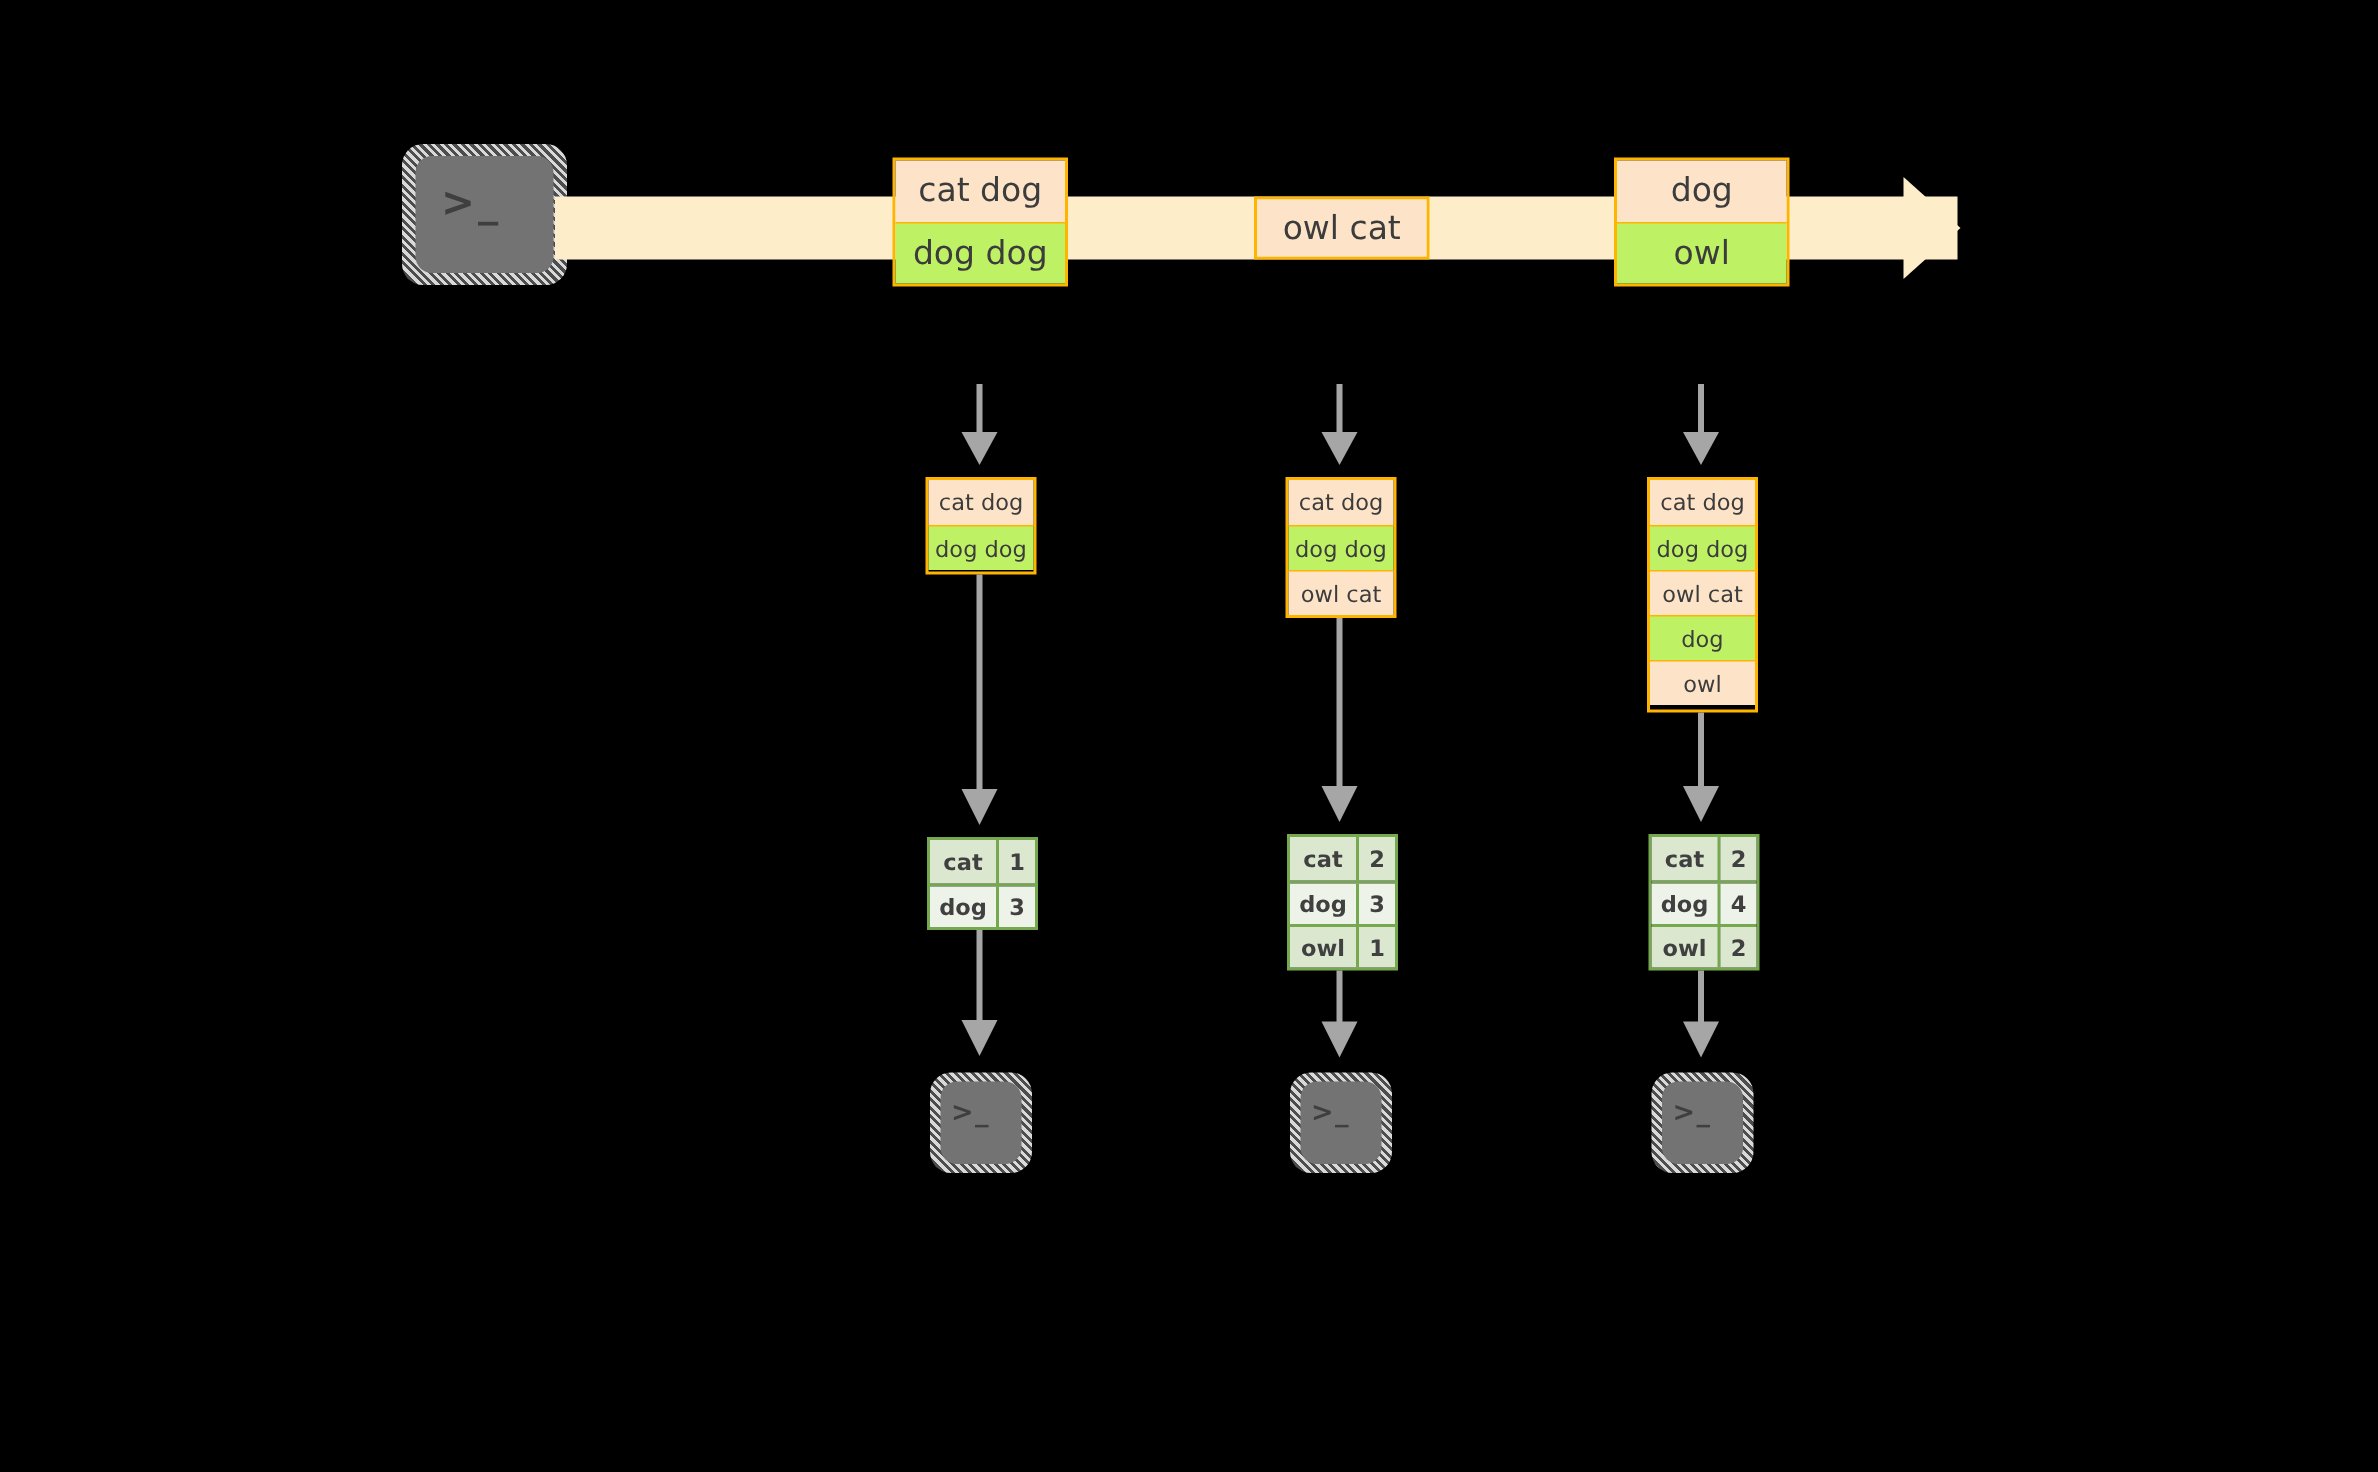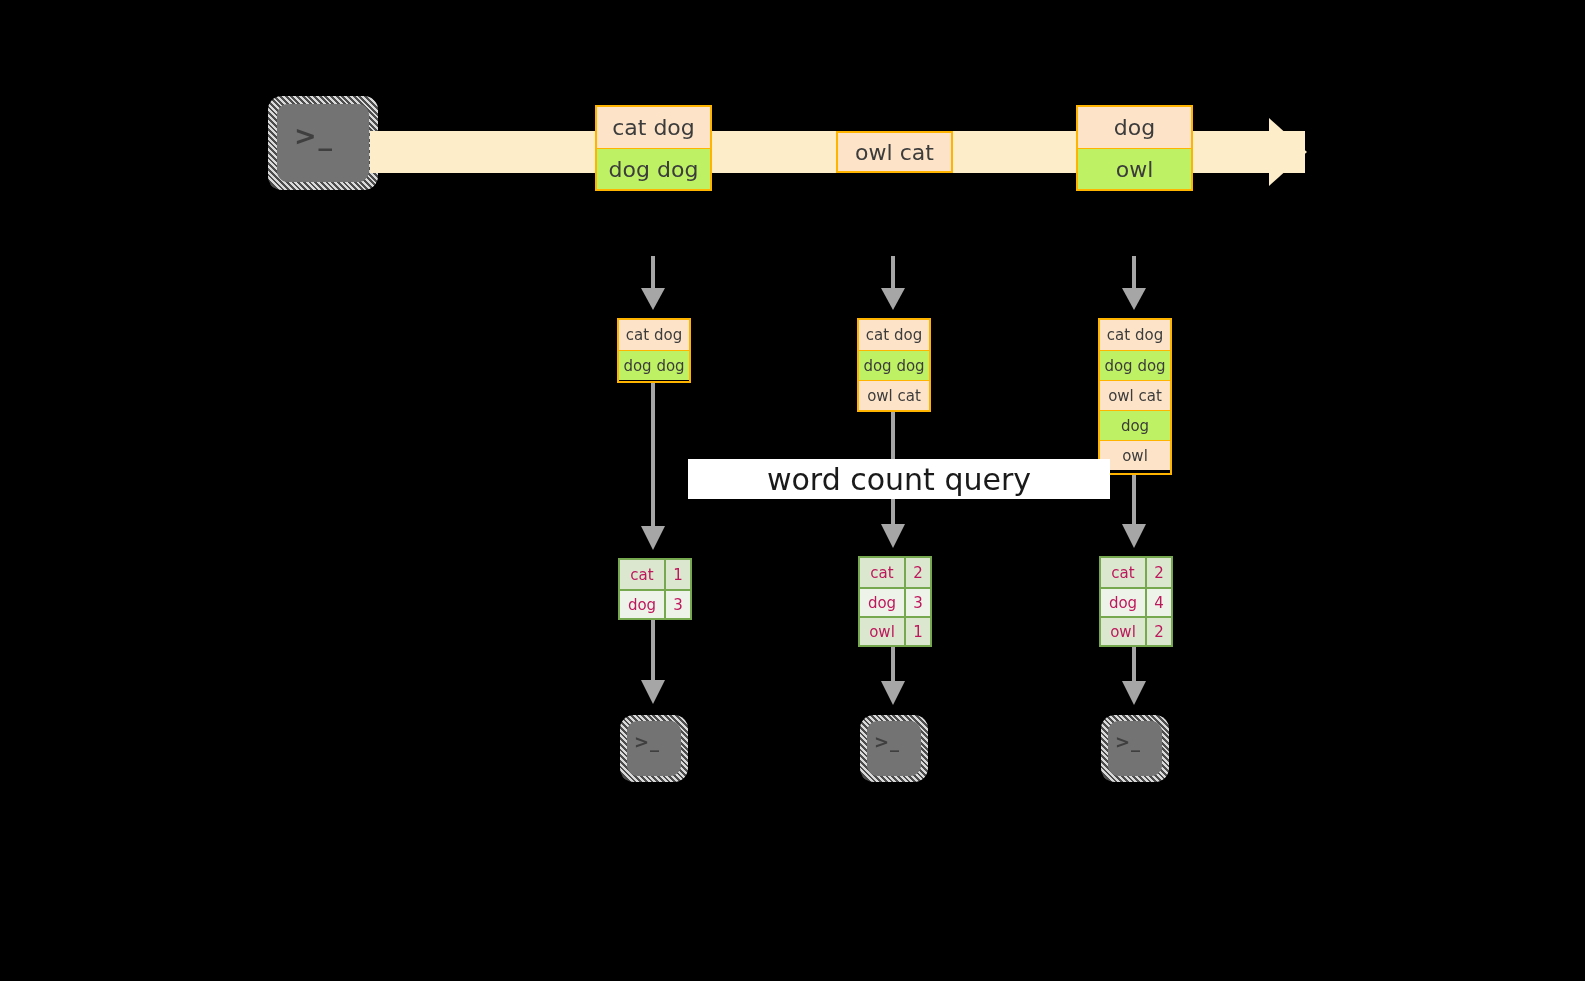--- a/index.html
+++ b/index.html
@@ -26,21 +26,21 @@
         color:#3c3c3c;white-space:nowrap;}
   .orow.dark{background:#fde4c9;}
   .orow.light{background:#bef264;}
   .orow + .orow{border-top:1px solid #ffb400;}
 
   
   .gbox{position:absolute;box-sizing:border-box;border:2px solid #76a94f;}
   .grow{display:flex;box-sizing:border-box;}
   .grow + .grow{border-top:2px solid #76a94f;}
   .gcell{box-sizing:border-box;display:flex;align-items:center;justify-content:center;
-         color:#be185d;white-space:nowrap;}
+         color:#404040;white-space:nowrap;font-weight:bold;}
   .gcell.k{border-right:2px solid #76a94f;}
   .grow.dark .gcell{background:#dbe7cf;}
   .grow.light .gcell{background:#eef3e9;}
 
   
   .vline{position:absolute;background:#a6a6a6;width:4px;}
   .vline.dash{background:none;
     background-image:linear-gradient(#a6a6a6,#a6a6a6);
     background-size:4px 16px;background-repeat:repeat-y;}
   .vhead{position:absolute;width:0;height:0;border-style:solid;
@@ -176,15 +176,14 @@
 
   <div class="vline" style="left:1132px;top:647px;height:37px;"></div>
   <div class="vhead" style="left:1122px;top:681px;border-width:24px 12px 0 12px;"></div>
 
   <div class="term" style="left:1101px;top:715px;width:68px;height:67px;">
     <div class="hatch"></div>
     <div class="body" style="left:7px;top:6px;width:54px;height:55px;"></div>
     <div class="glyph" style="left:14px;top:18px;font-size:18px;letter-spacing:1px;">&gt;_</div>
   </div>
 
-  <div class="qlabel" style="left:688px;top:459px;width:422px;height:40px;font-size:30px;">word count query</div>
 
 </div>
 
 </body></html>

